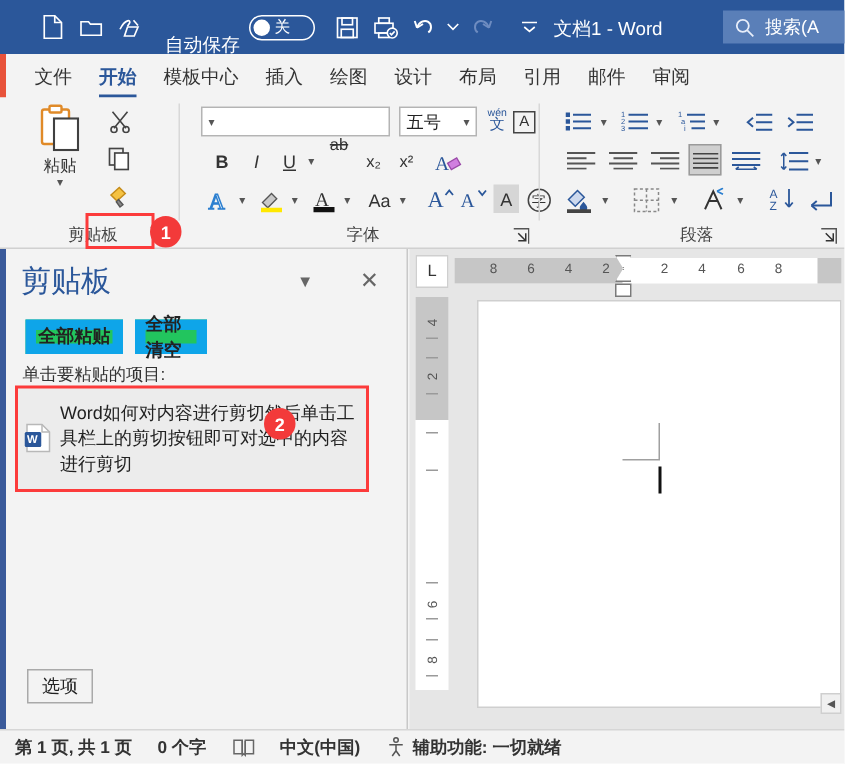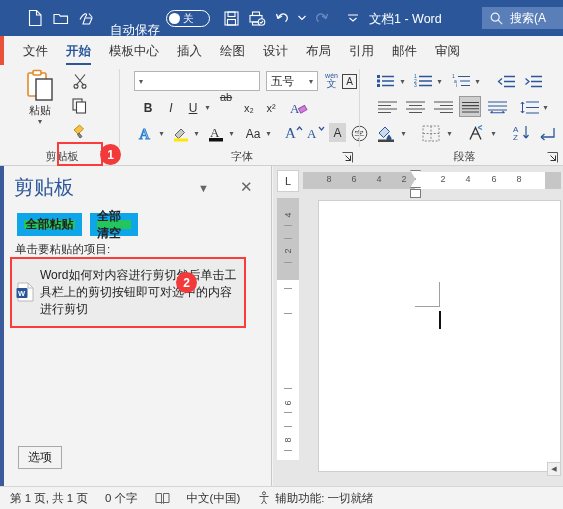--- a/index.html
+++ b/index.html
@@ -233,21 +233,21 @@
     position: absolute; left: 274px; top: 296px; width: 14px; height: 14px;
     background: #f0f0f0; border: 1px solid #cfcfcf;
     display: flex; align-items: center; justify-content: center; font-size: 7px; color: #555;
   }
 
   
   .statusbar {
     position: absolute; left: 0; top: 486px; width: 563px; height: 23px;
     background: #f3f3f3; border-top: 1px solid #d6d6d6;
     display: flex; align-items: center; gap: 17px; padding-left: 10px;
-    font-size: 11.5px; color: #333;
+    font-size: 11.5px; color: #333; font-weight: bold;
   }
   .sb-item { display: flex; align-items: center; gap: 4px; white-space: nowrap; }
   svg { display: block; }
 </style>
 </head>
 <body>
 
 <div class="app">
 
   <div class="titlebar">

